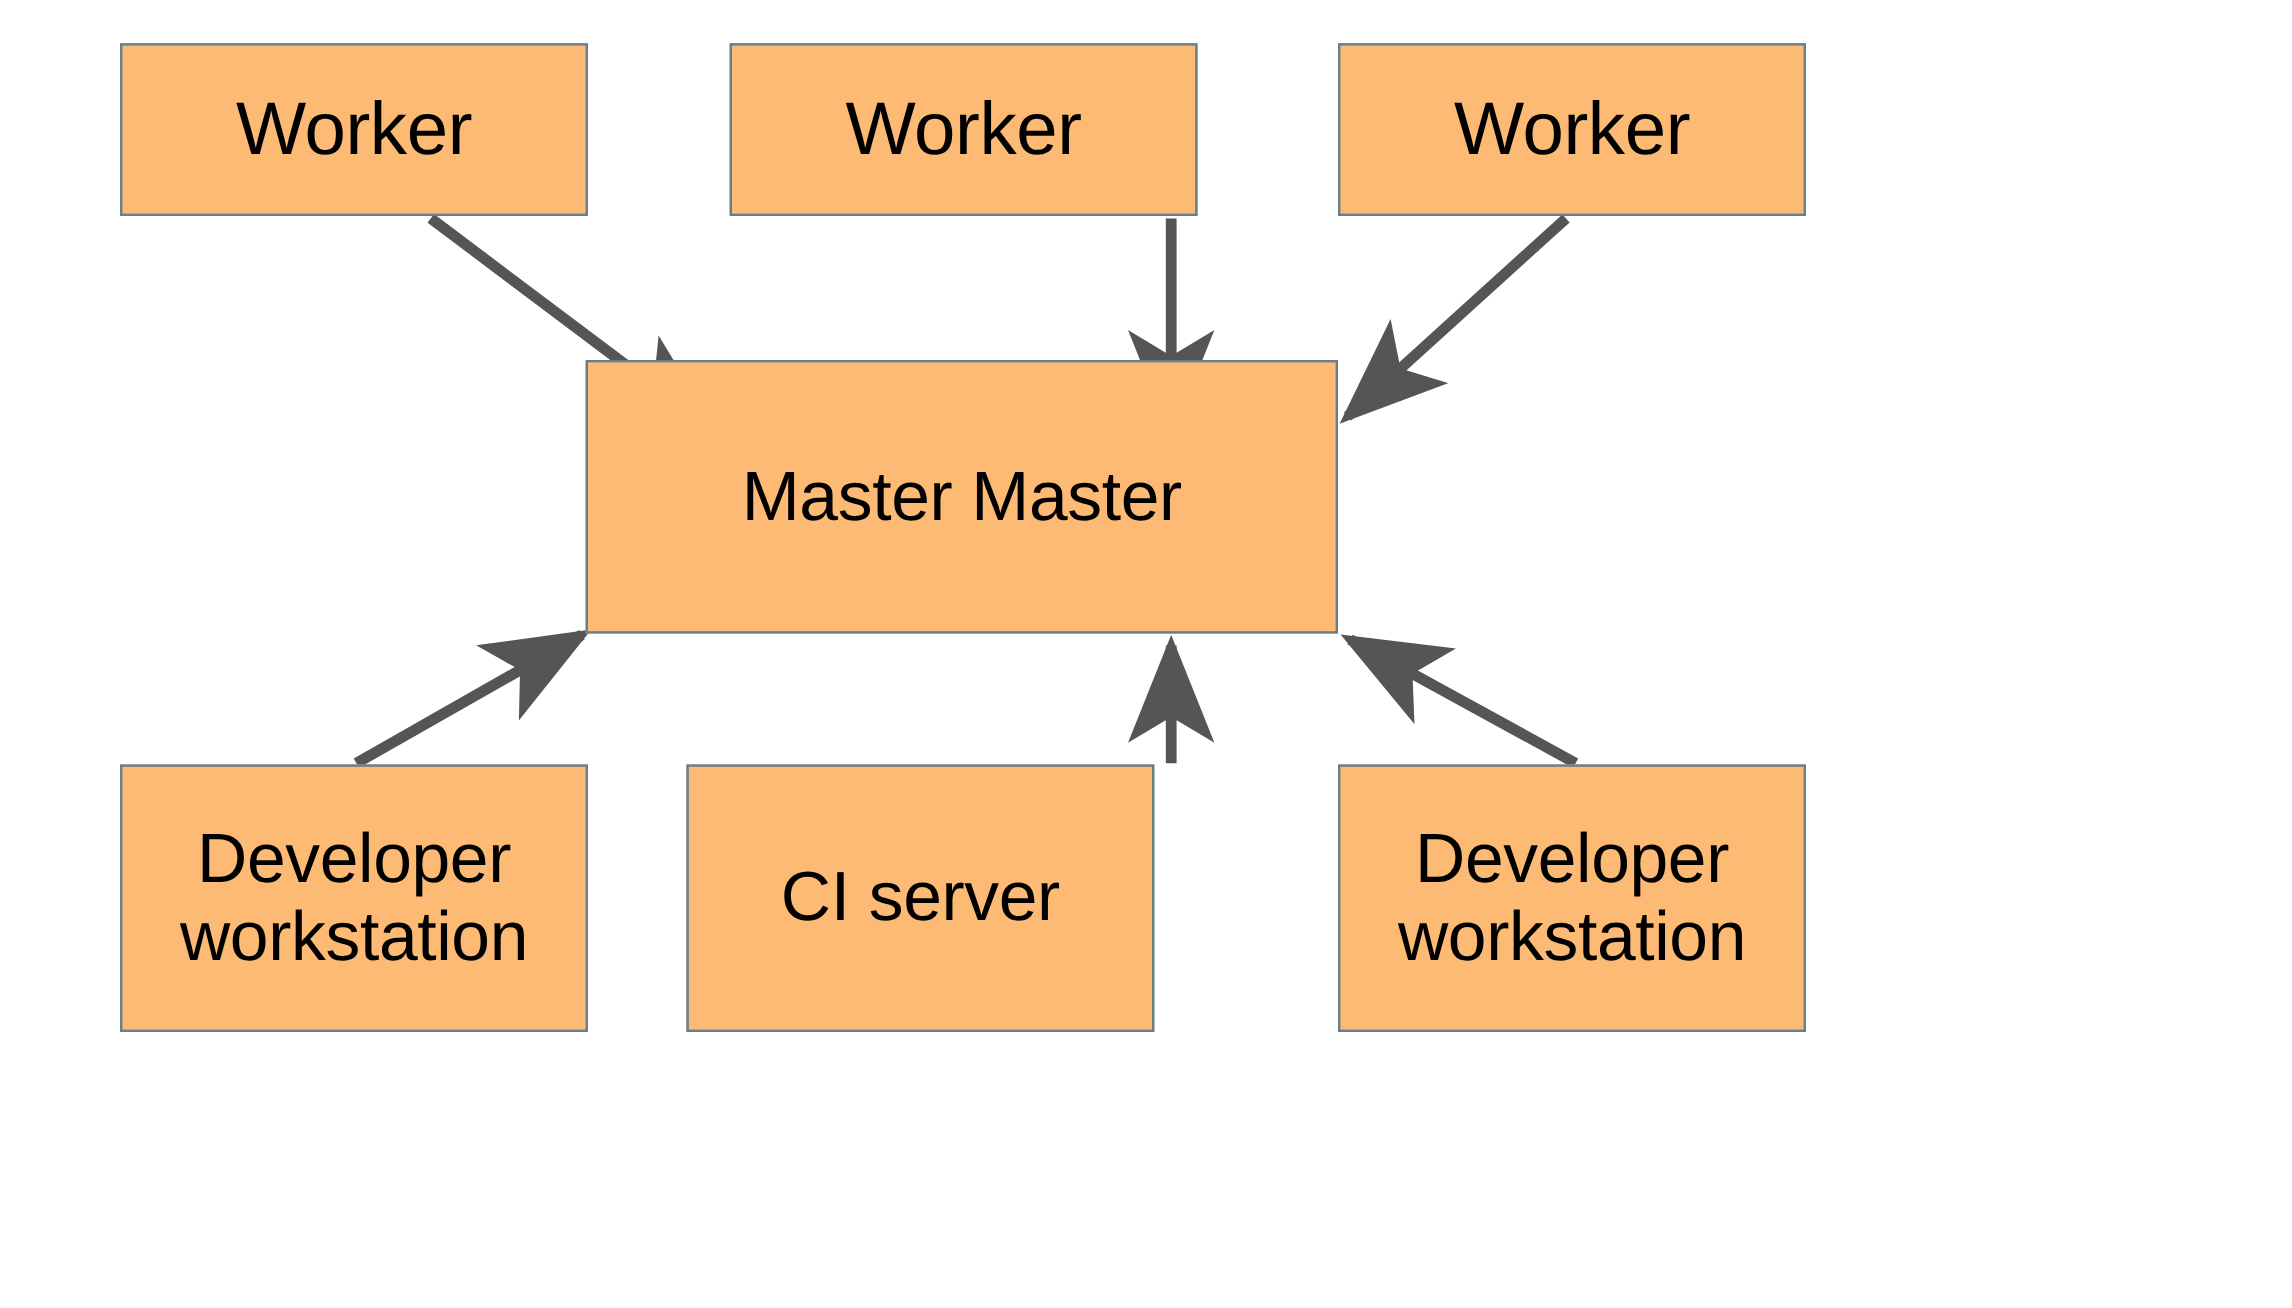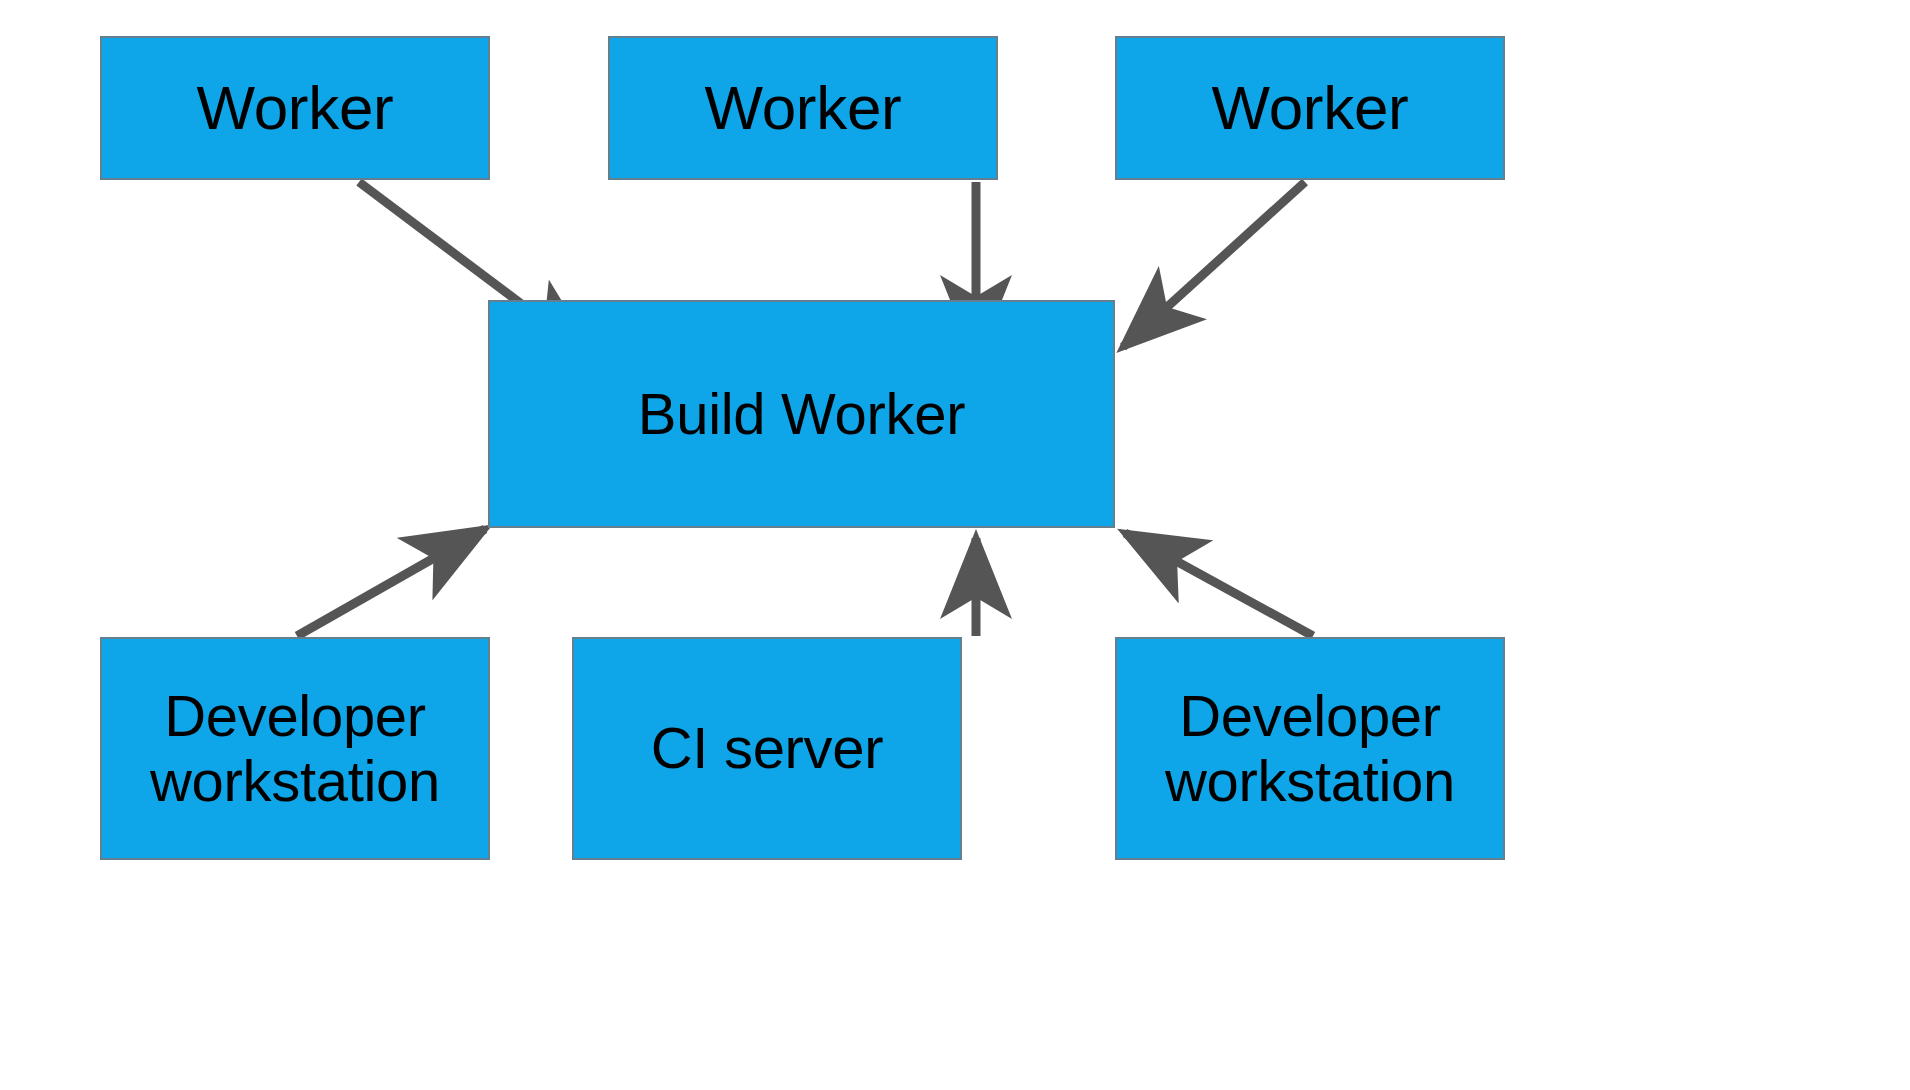--- a/index.html
+++ b/index.html
@@ -22,21 +22,21 @@
     position: absolute;
     left: 0;
     top: 0;
     width: 1910px;
     height: 1090px;
     pointer-events: none;
   }
   .node {
     position: absolute;
     box-sizing: border-box;
-    background: #0ea5e9;
+    background: #fdba74;
     border: 2px solid #64808e;
     display: flex;
     align-items: center;
     justify-content: center;
     text-align: center;
   }
   .node-label {
     color: #000000;
     font-family: "Liberation Sans", sans-serif;
     font-weight: 400;
@@ -107,21 +107,21 @@
 
   <div class="node" id="node-worker-2">
     <span class="node-label">Worker</span>
   </div>
 
   <div class="node" id="node-worker-3">
     <span class="node-label">Worker</span>
   </div>
 
   <div class="node" id="node-build-master">
-    <span class="node-label">Build Worker</span>
+    <span class="node-label">Master Master</span>
   </div>
 
   <div class="node" id="node-dev-workstation-left">
     <span class="node-label">Developer
 workstation</span>
   </div>
 
   <div class="node" id="node-ci-server">
     <span class="node-label">CI server</span>
   </div>

